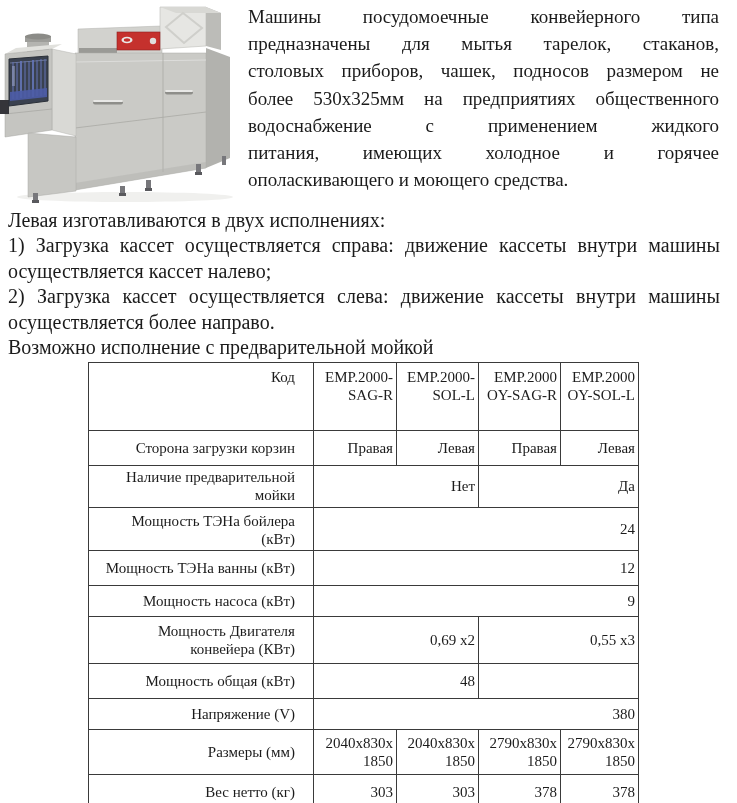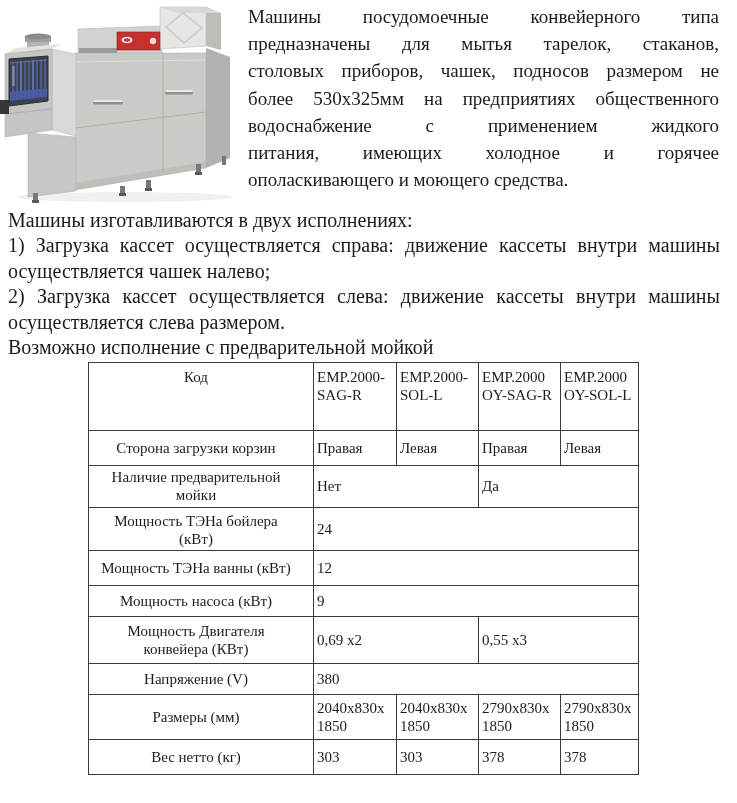--- a/index.html
+++ b/index.html
@@ -8,24 +8,24 @@
     font-family:"Liberation Serif","DejaVu Serif",serif;color:#1b1b1b;overflow:hidden;
   }
   .figure{position:absolute;left:0;top:0;width:236px;height:205px;}
   .intro{position:absolute;left:248px;top:3px;width:471px;font-size:19px;line-height:27.2px;}
   .variants{position:absolute;left:8px;top:208px;width:712px;font-size:20px;line-height:25.4px;}
   .line{white-space:nowrap;font-family:Liberation Serif, serif;}
   .jline{white-space:normal;text-align:justify;text-align-last:justify;}
   .specs{position:absolute;left:88px;top:362px;}
   table.spec{border-collapse:collapse;font-size:15px;color:#1c1c1c;table-layout:fixed;}
   table.spec td{
-    border:1px solid #3a3a3a;text-align:left;vertical-align:middle;
+    border:1px solid #3a3a3a;text-align:right;vertical-align:middle;
     padding:2px 3px;line-height:1.22;overflow:hidden;
   }
-  table.spec td.lab{text-align:center;padding-left:8px;padding-right:18px;}
+  table.spec td.lab{text-align:right;padding-left:8px;padding-right:18px;}
   tr.hdr td{vertical-align:top;padding-top:5px;height:60px;}
   tr.h32 td{height:30px;font-family:Liberation Serif, serif;} tr.h30 td{height:28px;} tr.h26 td{height:24px;}
   tr.h36 td{height:34px;} tr.h28 td{height:26px;} tr.h44 td{height:42px;}
   tr.h42 td{height:40px;}
   tr.toplab td.lab{vertical-align:top;padding-top:4px;}
 </style>
 </head>
 <body>
 
 <div class="page">
@@ -109,25 +109,25 @@
     <div class="jline">Машины посудомоечные конвейерного типа</div>
     <div class="jline">предназначены для мытья тарелок, стаканов,</div>
     <div class="jline">столовых приборов, чашек, подносов размером не</div>
     <div class="jline">более 530х325мм на предприятиях общественного</div>
     <div class="jline">водоснабжение с применением жидкого</div>
     <div class="jline">питания, имеющих холодное и горячее</div>
     <div class="line">ополаскивающего и моющего средства.</div>
   </div>
 
   <div class="variants">
-    <div class="line">Машины изготавливаются в двух исполнениях:</div>
+    <div class="line">Левая изготавливаются в двух исполнениях:</div>
     <div class="jline">1) Загрузка кассет осуществляется справа: движение кассеты внутри машины</div>
-    <div class="line">осуществляется чашек налево;</div>
+    <div class="line">осуществляется кассет налево;</div>
     <div class="jline">2) Загрузка кассет осуществляется слева: движение кассеты внутри машины</div>
-    <div class="line">осуществляется слева размером.</div>
+    <div class="line">осуществляется более направо.</div>
     <div class="line">Возможно исполнение с предварительной мойкой</div>
   </div>
 
   <div class="specs">
     <table class="spec">
       <colgroup>
         <col style="width:225px">
           <col style="width:83px">
           <col style="width:82px">
         <col style="width:82px">
@@ -163,20 +163,25 @@
       </tr>
       <tr class="h28">
         <td class="lab">Мощность насоса (кВт)</td>
         <td colspan="4">9</td>
       </tr>
       <tr class="h44">
         <td class="lab">Мощность Двигателя конвейера (КВт)</td>
         <td colspan="2">0,69 х2</td>
         <td colspan="2">0,55 х3</td>
       </tr>
+      <tr class="h32">
+        <td class="lab">Мощность общая (кВт)</td>
+        <td colspan="2">48</td>
+        <td colspan="2"></td>
+      </tr>
       <tr class="h28">
         <td class="lab">Напряжение (V)</td>
         <td colspan="4">380</td>
       </tr>
       <tr class="h42">
         <td class="lab">Размеры (мм)</td>
         <td>2040х830х 1850</td>
         <td>2040х830х 1850</td>
         <td>2790х830х 1850</td>
         <td>2790х830х 1850</td>

